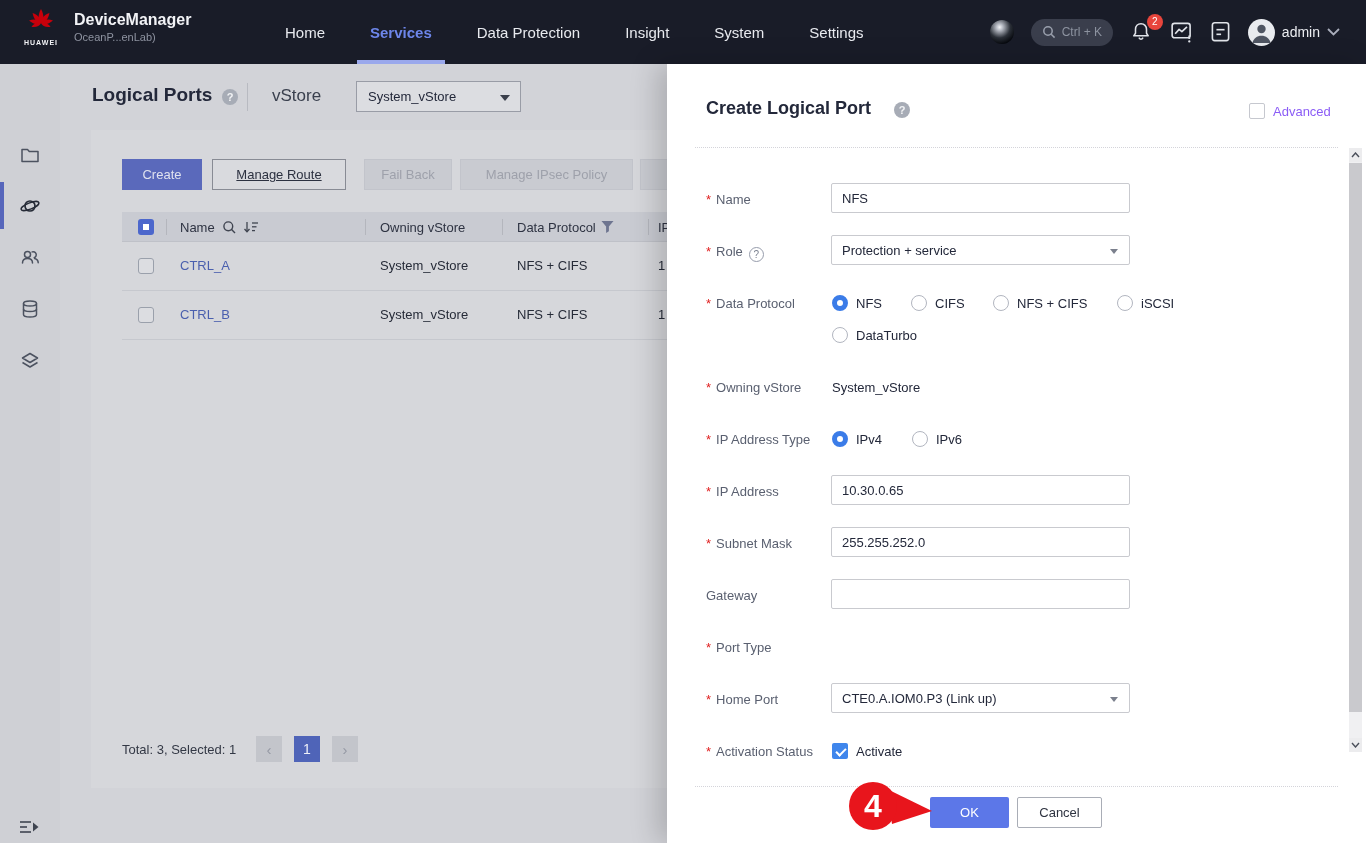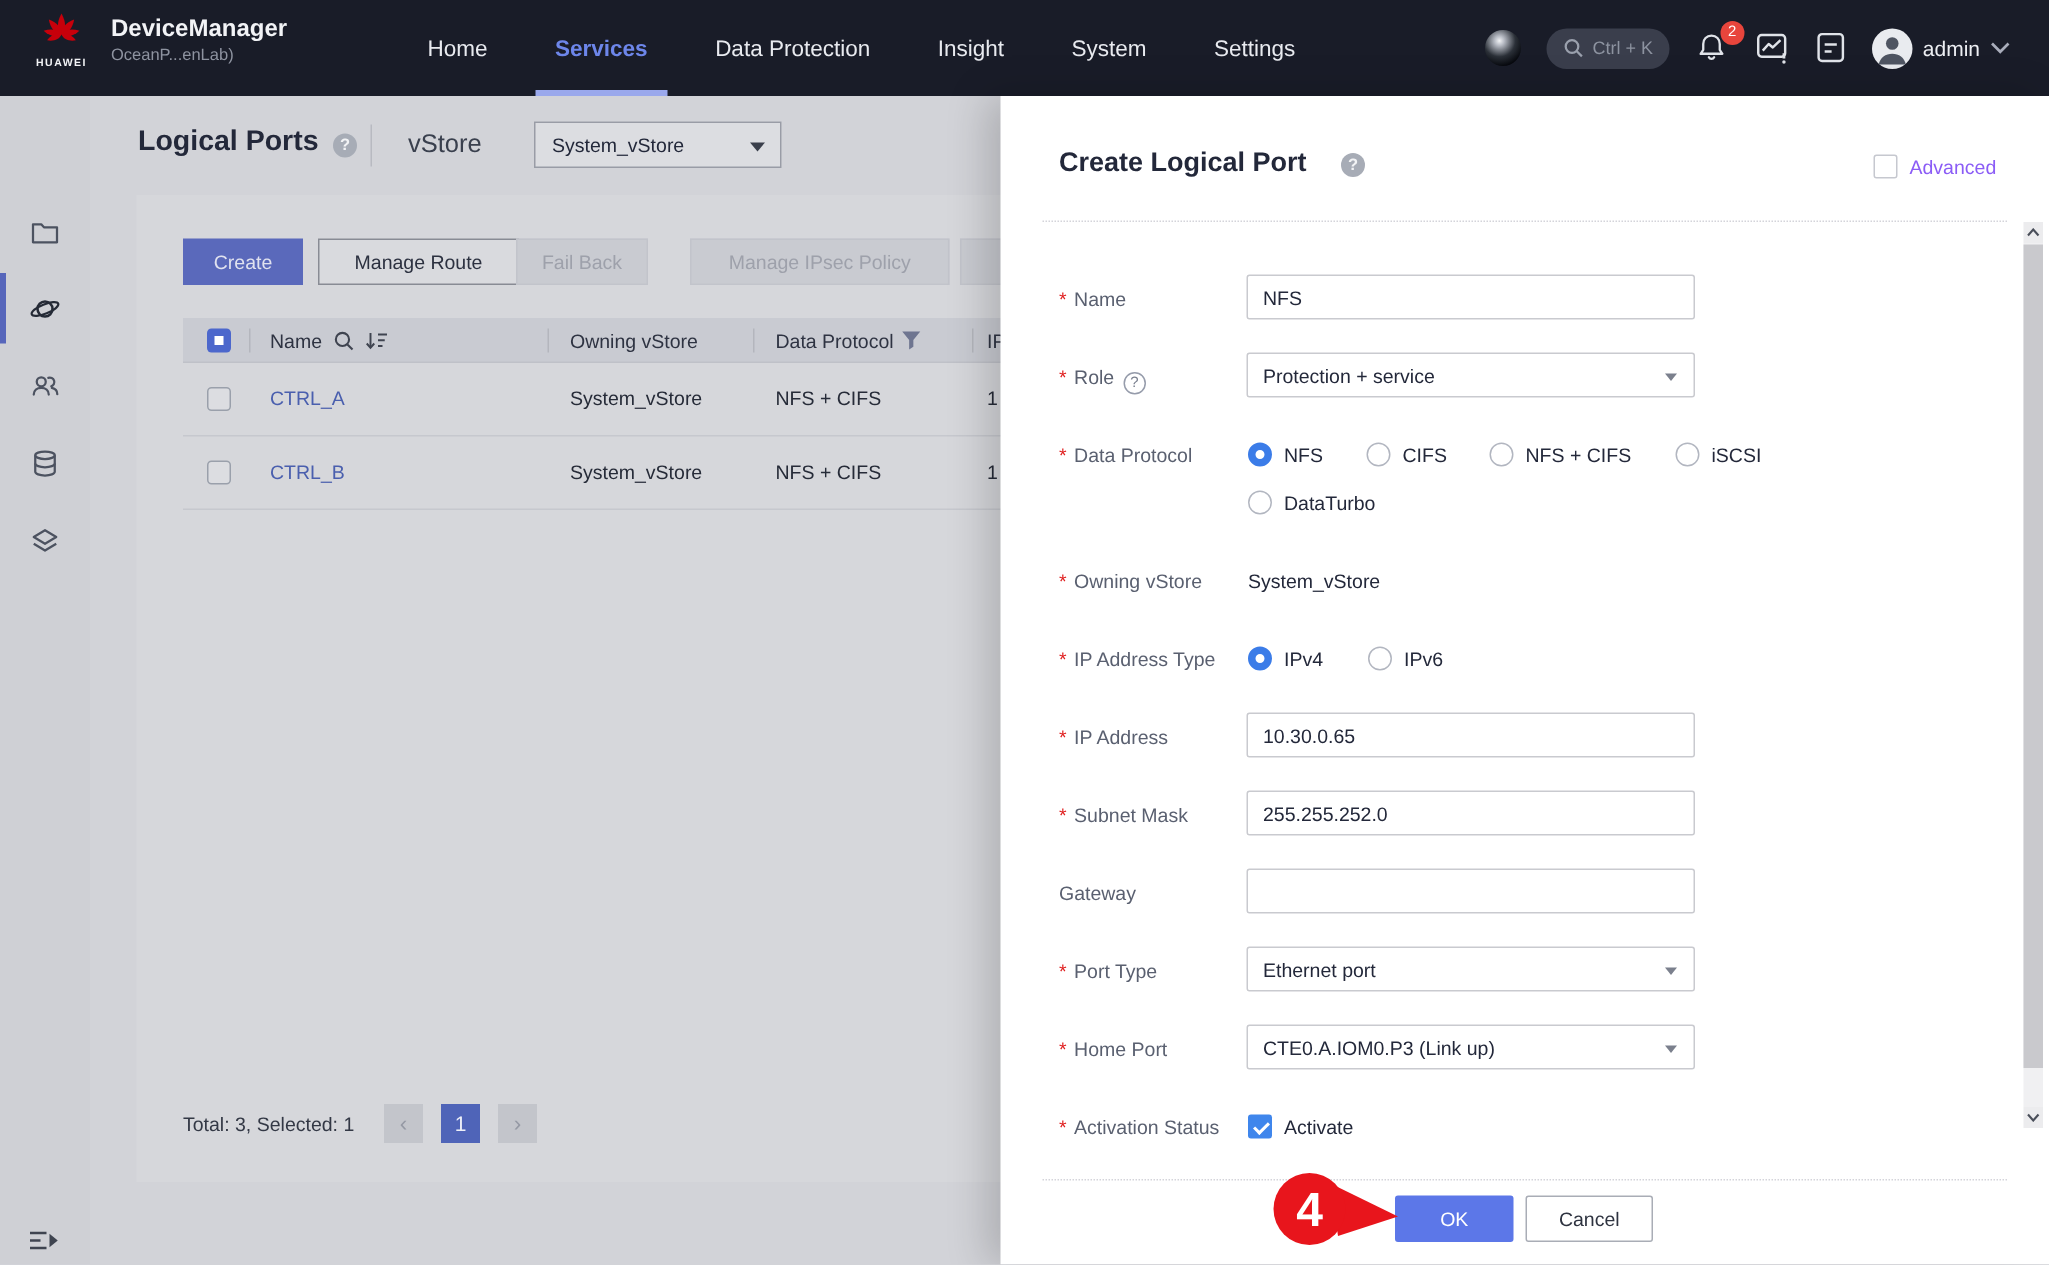--- a/index.html
+++ b/index.html
@@ -50,21 +50,21 @@
     display:flex; align-items:center; justify-content:center; }
   .hdr-divider { position:absolute; left:187px; top:19px; width:1px; height:28px; background:#b8bac1; }
   .vstore-label { position:absolute; left:212px; top:22px; font-size:17px; color:#3a404e; }
   .vstore-select { position:absolute; left:296px; top:17px; width:165px; height:31px; background:#dcdde1;
     border:1px solid #999ca6; display:flex; align-items:center; padding:0 11px; font-size:13px; color:#23283a; cursor:pointer; }
   .vstore-caret { position:absolute; right:10px; top:13px; width:0; height:0;
     border-left:5px solid transparent; border-right:5px solid transparent; border-top:6px solid #3a3f4b; }
 
   .btn { position:absolute; height:31px; font-size:13px; display:flex; align-items:center; justify-content:center; cursor:pointer; }
   .btn-primary-dim { background:#5a69bb; color:#e0e2ef; }
-  .btn-plain-dim { background:#d9dade; border:1px solid #888b94; color:#2c3140; }
+  .btn-plain-dim { background:#d9dade; border:1px solid #888b94; color:#2c3140;text-decoration:underline; }
   .btn-disabled-dim { background:#c9cbd1; border:1px solid #c2c4cb; color:#9ea1ab; cursor:default; }
 
   .tbl-header { position:absolute; left:62px; top:148px; width:660px; height:30px; background:#c9cbd2;
     border-bottom:1px solid #bfc1c8; }
   .tbl-header .col-div { position:absolute; top:7px; width:1px; height:16px; background:#b4b6bd; }
   .th-text { position:absolute; top:8px; font-size:13px; color:#2e3342; }
   .tbl-row { position:absolute; left:62px; width:660px; height:49px; border-bottom:1px solid #c6c8ce; }
   .cell { position:absolute; top:16px; font-size:13px; color:#262b38; }
   .cell-link { color:#4a5fae; cursor:pointer; }
   .cb { width:16px; height:16px; border-radius:3px; }
@@ -243,21 +243,21 @@
   <div class="vstore-label">vStore</div>
   <div class="vstore-select">
     <span>System_vStore</span>
     <div class="vstore-caret"></div>
   </div>
 
   <div class="panel"></div>
 
   <div class="btn btn-primary-dim" style="left:62px; top:95px; width:80px;">Create</div>
   <div class="btn btn-plain-dim" style="left:152px; top:95px; width:134px;">Manage Route</div>
-  <div class="btn btn-disabled-dim" style="left:284px; top:95px; width:88px;">Fail Back</div>
+  <div class="btn btn-disabled-dim" style="left:304px; top:95px; width:88px;">Fail Back</div>
   <div class="btn btn-disabled-dim" style="left:400px; top:95px; width:173px;">Manage IPsec Policy</div>
   <div class="btn btn-disabled-dim" style="left:580px; top:95px; width:70px;">D</div>
 
   <div class="tbl-header">
     <div class="cb cb-ind" style="position:absolute; left:16px; top:7px;"></div>
     <div class="col-div" style="left:44px"></div>
     <div class="th-text" style="left:58px">Name</div>
     <svg style="position:absolute; left:100px; top:8px;" width="15" height="15" viewBox="0 0 15 15">
       <circle cx="6.3" cy="6.3" r="4.4" fill="none" stroke="#3f4450" stroke-width="1.4"></circle>
       <line x1="9.6" y1="9.6" x2="13" y2="13" stroke="#3f4450" stroke-width="1.4"></line>
@@ -356,23 +356,20 @@
   <div class="f-label req" style="top:420px">IP Address</div>
   <input class="f-input" style="top: 411px;" value="10.30.0.65">
 
   <div class="f-label req" style="top:472px">Subnet Mask</div>
   <input class="f-input" style="top: 463px;" value="255.255.252.0">
 
   <div class="f-label" style="top:524px">Gateway</div>
   <input class="f-input" style="top: 515px;" value="">
 
   <div class="f-label req" style="top:576px">Port Type</div>
-  <div class="f-select" style="top:567px">
-      <span>Ethernet port</span>
-    </div>
 
   <div class="f-label req" style="top:628px">Home Port</div>
   <div class="f-select" style="top:619px">
       <span>CTE0.A.IOM0.P3 (Link up)</span>
     </div>
 
   <div class="f-label req" style="top:680px">Activation Status</div>
   <div class="cb-checked" style="left:165px; top:679px;"></div>
   <div class="f-value" style="left:189px; top:680px;">Activate</div>
 

